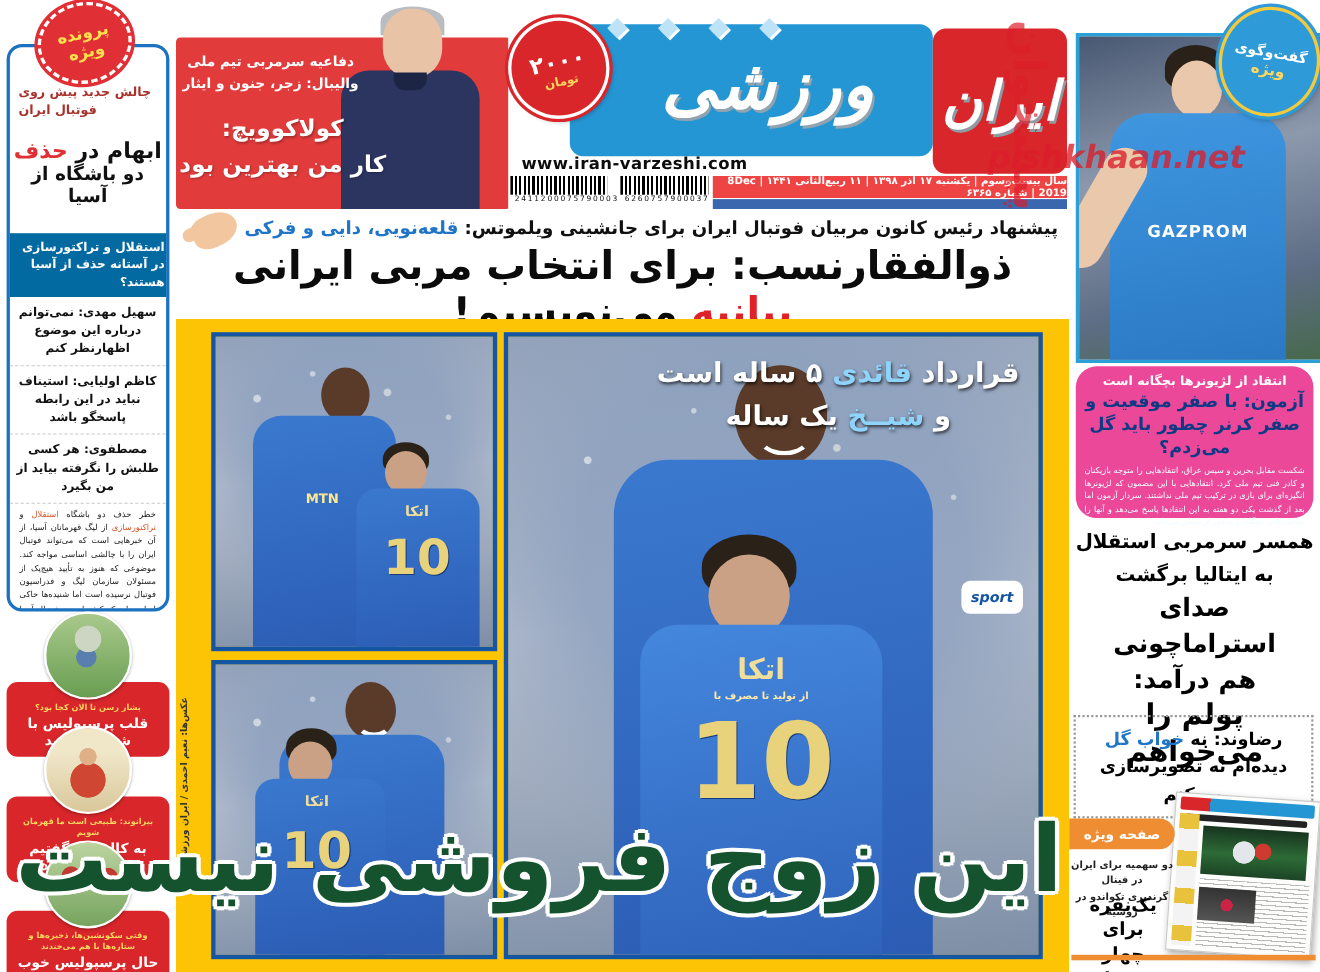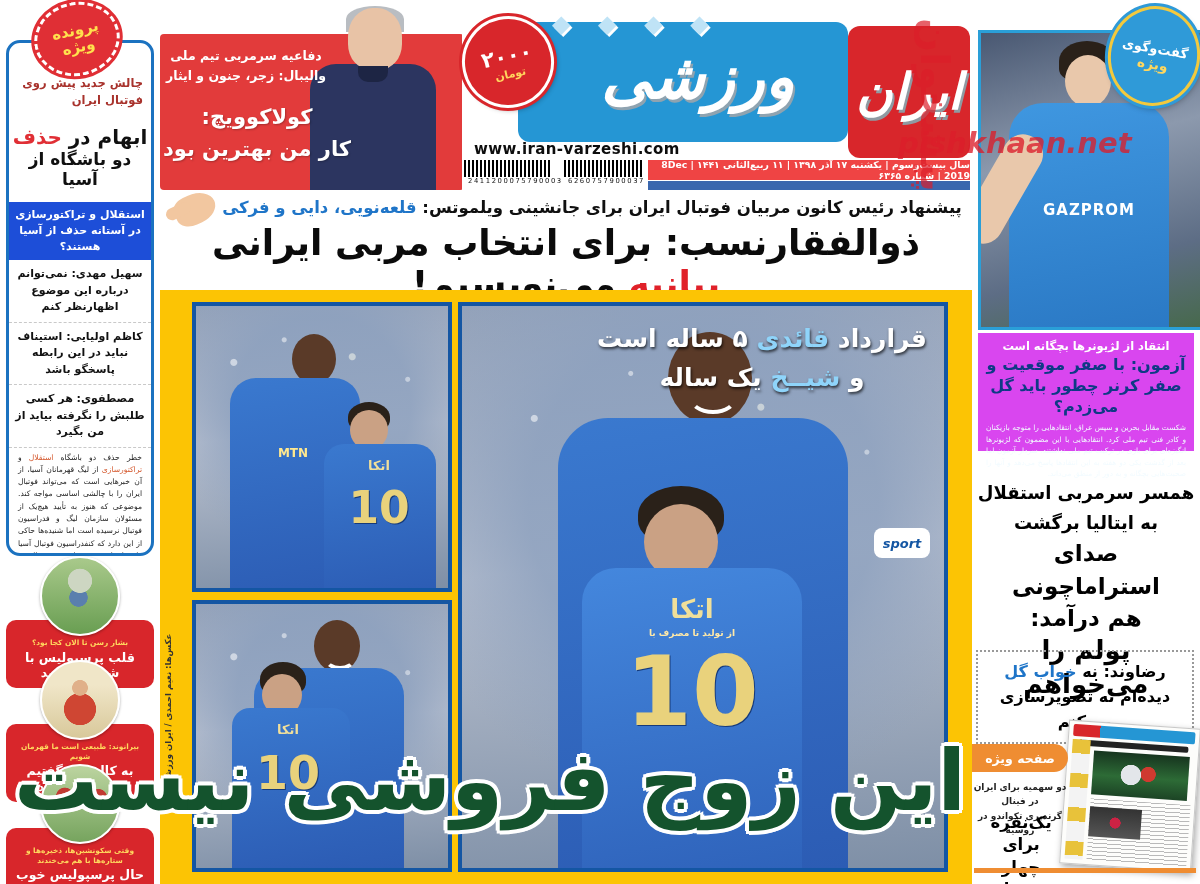--- a/index.html
+++ b/index.html
@@ -8,26 +8,26 @@
   .abs{position:absolute;}
   .rtl{direction:rtl;}
   
   #sidebar{left:4px;top:0;width:156px;height:884px;}
   .badge-special{left:30px;top:2px;width:80px;height:68px;background:#e02f35;border-radius:50%;
       border:3px dashed #fff;box-shadow:0 0 0 3px #e02f35;transform:rotate(-12deg);
       display:flex;flex-direction:column;align-items:center;justify-content:center;z-index:6;}
   .badge-special span{color:#ffe14d;font-weight:900;font-size:15px;line-height:1.15;}
   .sp-box{left:2px;top:40px;width:148px;height:516px;border:3px solid #1b72c0;border-radius:14px;
       background:#fff;box-sizing:border-box;padding-top:32px;overflow:hidden;}
-  .sp-kicker{color:#a8322c;font-size:11.5px;font-weight:bold;text-align:right;line-height:1.5;padding:0 8px;}
+  .sp-kicker{color:#a8322c;font-size:11.5px;font-weight:bold;text-align:left;line-height:1.5;padding:0 8px;}
   .sp-head1{font-size:20px;font-weight:900;color:#101010;text-align:center;line-height:1.15;margin-top:16px;}
   .sp-head1 .red{color:#e02f35;}
   .sp-head2{font-size:17px;font-weight:900;color:#101010;text-align:center;line-height:1.2;}
-  .sp-blueband{background:#1d4ed8;color:#fff;font-size:11px;font-weight:bold;text-align:center;
-      line-height:1.45;padding:5px 4px;margin:13px -3px 0 -3px;}
+  .sp-blueband{background:#0369a1;color:#fff;font-size:11px;font-weight:bold;
+      line-height:1.45;padding:5px 4px;margin:23px -3px 0 -3px;}
   .sp-quote{font-size:11px;font-weight:bold;color:#111;text-align:center;line-height:1.5;
       padding:6px 5px;border-bottom:1px dashed #c9c9c9;}
   .sp-quote:last-of-type{border-bottom:none;}
   .sp-body{font-size:7.6px;color:#1c1c1c;text-align:justify;line-height:1.62;padding:4px 9px;}
   .sp-body .red{color:#d4572c;}
   .sp-card{left:2px;width:148px;text-align:center;}
   .sp-circ{width:76px;height:76px;border-radius:50%;margin:0 auto;position:relative;z-index:2;
       border:2px solid #fff;box-shadow:0 1px 3px rgba(0,0,0,.35);overflow:hidden;}
   .pitch1{background:radial-gradient(circle at 50% 30%,#cdd6c2 0 18%,transparent 19%),
       radial-gradient(circle at 48% 52%,#5a7fae 0 16%,transparent 17%),linear-gradient(#a9c98b,#699e52);}
@@ -119,22 +119,22 @@
       display:flex;align-items:center;justify-content:center;}
   
   #rightcol{left:972px;top:0;width:228px;height:884px;background:#fff;}
   .az-frame{left:6px;top:30px;width:228px;height:300px;border:3px solid #2a9fd8;box-sizing:border-box;
       background:linear-gradient(165deg,#495872 0%,#8c99ad 40%,#5d6d85 75%,#47694c 100%);overflow:hidden;}
   .badge-int{right:0px;top:6px;width:86px;height:94px;background:#2f9ad8;border-radius:50%;
       border:3px solid #f3c93d;box-shadow:0 0 0 3px #2f9ad8,2px 3px 6px rgba(0,0,0,.3);
       transform:rotate(10deg);display:flex;flex-direction:column;align-items:center;justify-content:center;z-index:7;}
   .badge-int .l1{color:#fff;font-weight:900;font-size:13px;}
   .badge-int .l2{color:#ffd75e;font-weight:900;font-size:14px;}
-  .az-box{left:6px;top:333px;width:216px;height:118px;background:#d946ef;box-sizing:border-box;
-      padding:6px 8px;text-align:center;}
+  .az-box{left:6px;top:333px;width:216px;height:138px;background:#ec4899;box-sizing:border-box;
+      padding:6px 8px;text-align:center;border-radius:19px;}
   .az-l1{color:#fff;font-size:11.5px;font-weight:bold;}
   .az-hl{color:#0e3a85;font-size:16px;font-weight:900;line-height:1.3;margin-top:2px;}
   .az-body{color:#f2fbff;font-size:7.4px;text-align:justify;line-height:1.55;margin-top:5px;}
   .strama{left:4px;top:478px;width:220px;text-align:center;color:#000;}
   .st-k{font-size:18px;font-weight:600;line-height:1.65;}
   .st-h{font-size:23px;font-weight:900;line-height:1.4;letter-spacing:-.5px;}
   .st-h2{font-size:26px;font-weight:900;line-height:1.3;letter-spacing:-.5px;}
   .rez{left:4px;top:650px;width:218px;border:2px dotted #999;box-sizing:border-box;padding:8px 6px;
       text-align:center;font-size:16px;font-weight:bold;color:#000;line-height:1.55;}
   .rez .blue{color:#1f75c8;}

